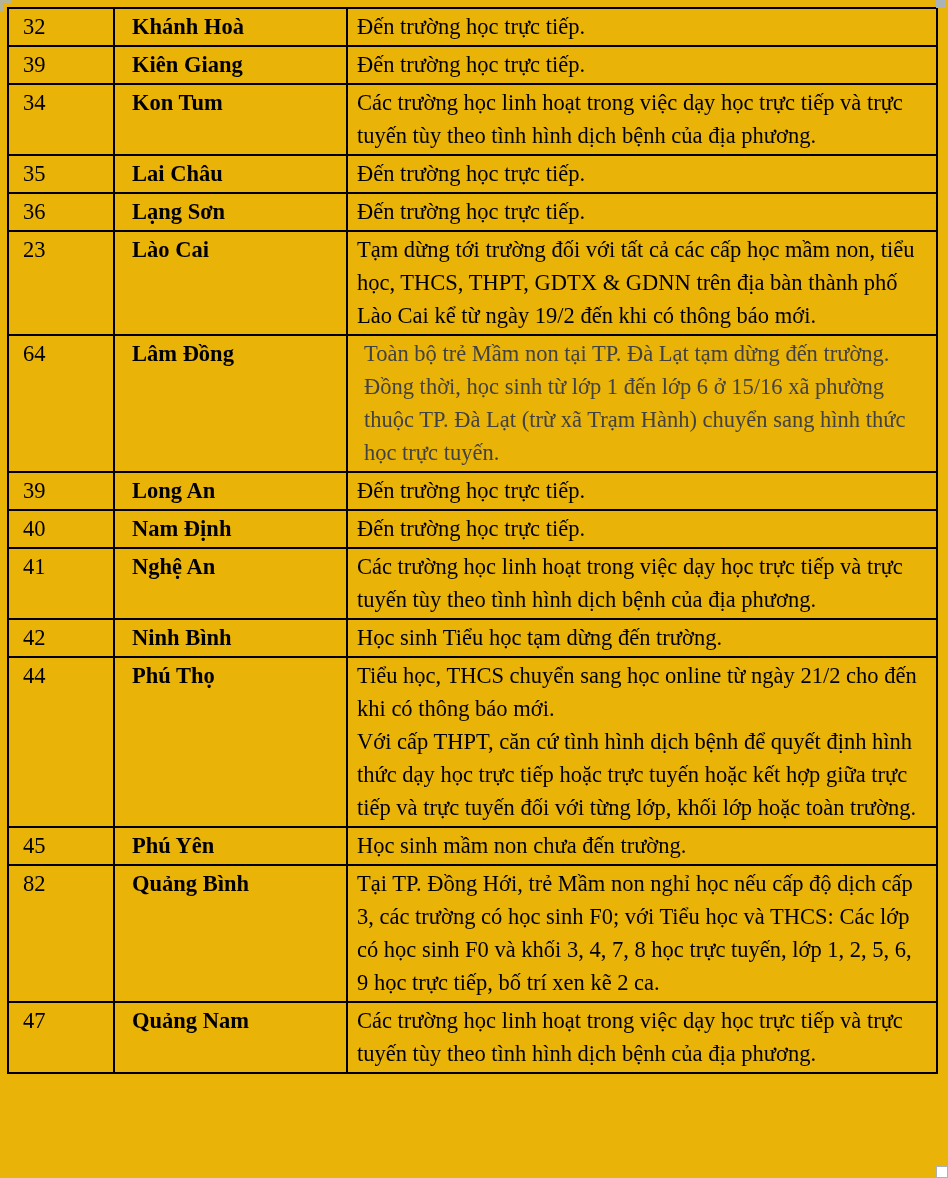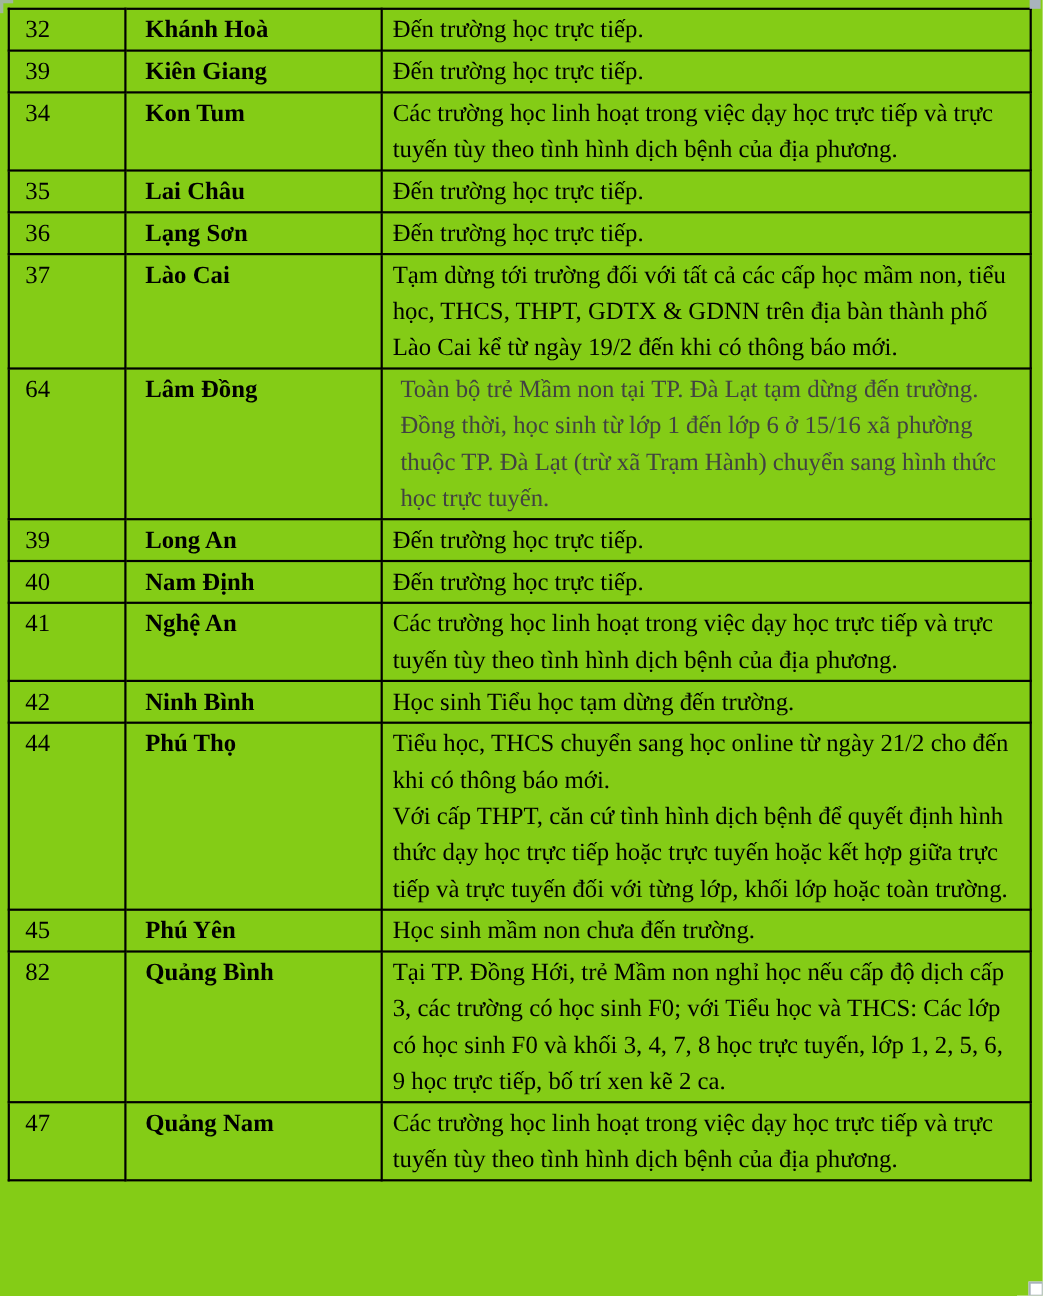--- a/index.html
+++ b/index.html
@@ -4,21 +4,21 @@
 <style>
   html, body {
     margin: 0;
     padding: 0;
     background: #ffffff;
   }
   .page {
     position: relative;
     width: 948px;
     height: 1178px;
-    background: #84cc16;
+    background: #eab308;
     overflow: hidden;
     font-family: "Liberation Serif", serif;
     color: #000000;
   }
   .status-table {
     position: absolute;
     left: 7px;
     top: 7px;
     width: 931px;
     border-collapse: collapse;
@@ -115,21 +115,21 @@
       <td class="c-desc"><span>Đến trường học trực tiếp.</span></td>
     </tr>
 
     <tr>
       <td class="c-no"><span>36</span></td>
       <td class="c-prov"><span>Lạng Sơn</span></td>
       <td class="c-desc"><span>Đến trường học trực tiếp.</span></td>
     </tr>
 
     <tr>
-      <td class="c-no"><span>37</span></td>
+      <td class="c-no"><span>23</span></td>
       <td class="c-prov"><span>Lào Cai</span></td>
       <td class="c-desc"><span>Tạm dừng tới trường đối với tất cả các cấp học mầm non, tiểu học, THCS, THPT, GDTX &amp; GDNN trên địa bàn thành phố Lào Cai kể từ ngày 19/2 đến khi có thông báo mới.</span></td>
     </tr>
 
     <tr>
       <td class="c-no"><span>64</span></td>
       <td class="c-prov"><span>Lâm Đồng</span></td>
       <td class="c-desc muted"><span>Toàn bộ trẻ Mầm non tại TP. Đà Lạt tạm dừng đến trường. Đồng thời, học sinh từ lớp 1 đến lớp 6 ở 15/16 xã phường thuộc TP. Đà Lạt (trừ xã Trạm Hành) chuyển sang hình thức học trực tuyến.</span></td>
     </tr>
 

